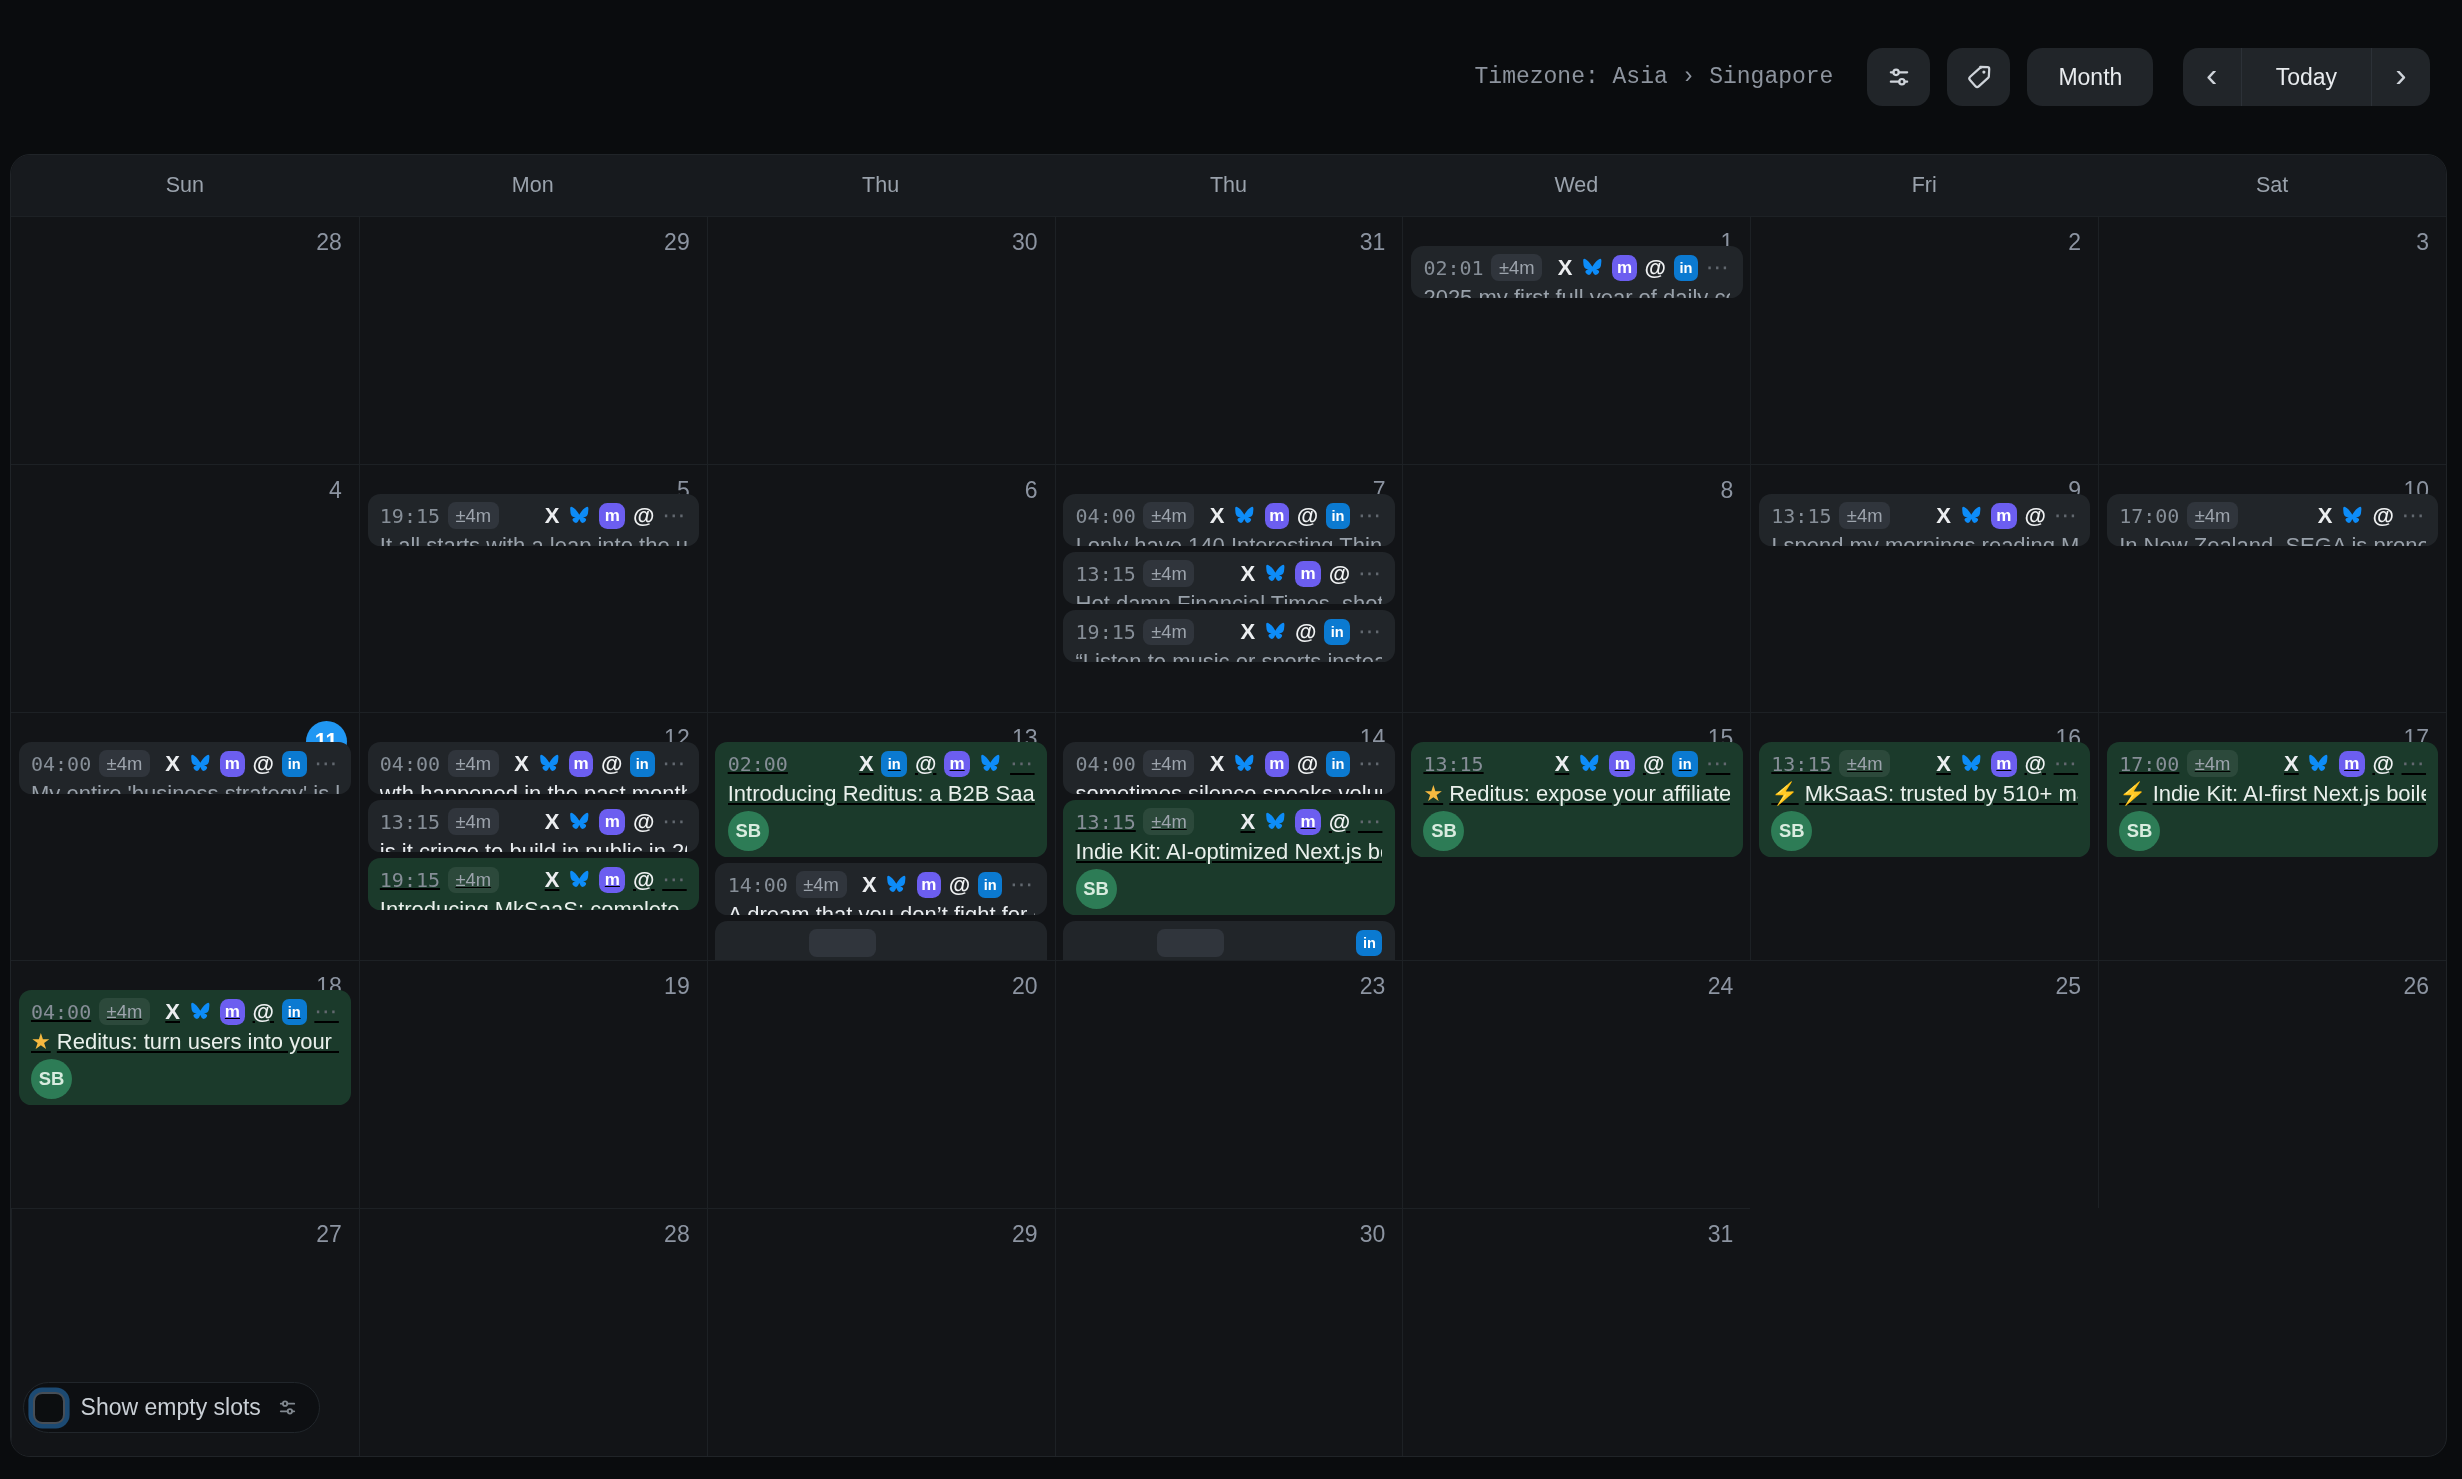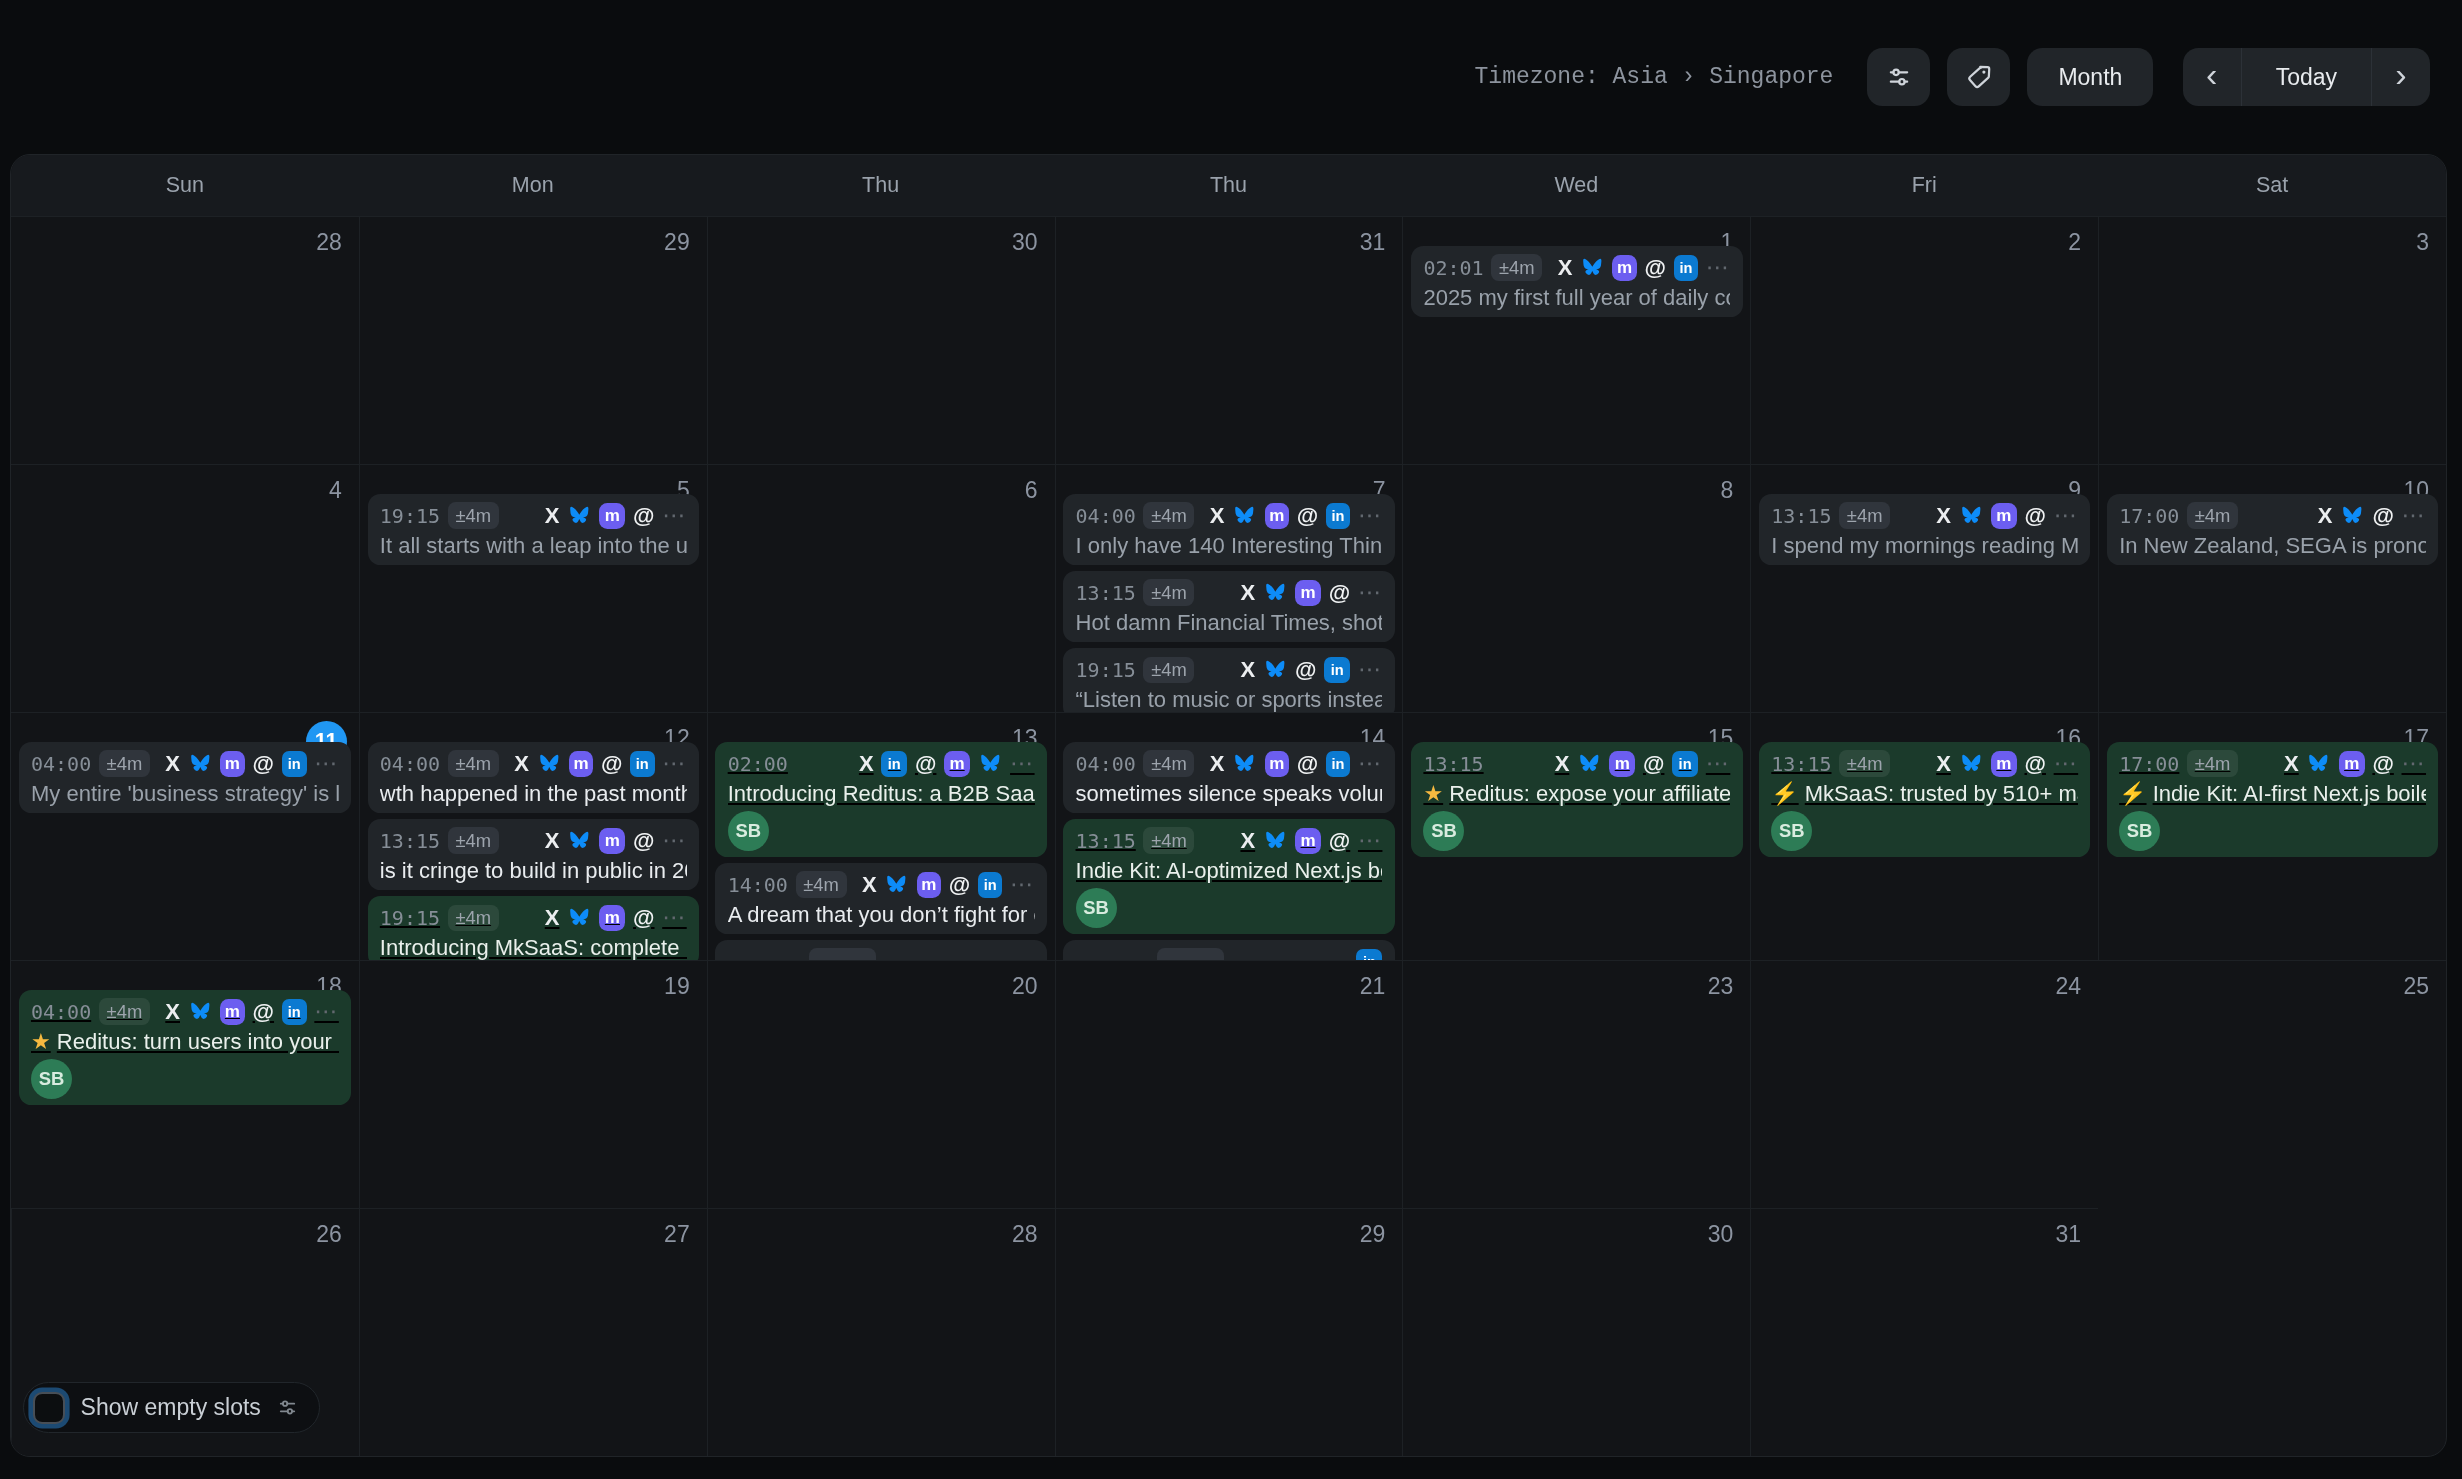--- a/index.html
+++ b/index.html
@@ -30,21 +30,21 @@
     justify-content:center;}
   .cell{position:relative;border-top:1.5px solid #1d2125;overflow:hidden;background:#121417;}
   .cell.bl{border-left:1.5px solid #1d2125;}
   .date{position:absolute;top:12.3px;right:17px;color:#8c94a1;font-size:23px;}
   .date.today{top:7.7px;right:12.3px;width:41px;height:41px;border-radius:50%;background:#2097f3;
     color:#ffffff;font-weight:bold;font-size:21.5px;display:flex;align-items:center;justify-content:center;}
   .events{position:absolute;left:7.7px;right:7.7px;top:29px;bottom:0;display:flex;flex-direction:column;
     gap:6.1px;overflow:hidden;}
 
   
-  .event{flex:0 0 auto;height:71px;border-radius:12.3px;background:#212529;padding:7.7px 12.3px;
+  .event{flex:0 0 auto;height:52px;border-radius:12.3px;background:#212529;padding:7.7px 12.3px;
     box-sizing:border-box;cursor:pointer;overflow:hidden;}
   .event.tall{height:115px;}
   .event.green{background:#1b3a2b;text-decoration:underline;}
   .erow{display:flex;align-items:center;height:28px;gap:7.7px;}
   .time{font-family:"DejaVu Sans Mono",monospace;font-size:20px;color:#868e97;white-space:nowrap;}
   .badge{background:#30353c;border-radius:7.7px;padding:2.3px 7.7px;font-size:18.4px;color:#9da4ad;
     white-space:nowrap;}
   .green .badge{background:rgba(255,255,255,0.08);}
   .sp{flex:1 1 auto;}
   .ic{display:inline-flex;align-items:center;justify-content:center;line-height:1;}
@@ -560,24 +560,20 @@
         </div>
         <div class="cell bl">
           <span class="date">19</span>
           <div class="events"></div>
         </div>
         <div class="cell bl">
           <span class="date">20</span>
           <div class="events"></div>
         </div>
         <div class="cell bl">
-          <span class="date">21</span>
-          <div class="events"></div>
-        </div>
-        <div class="cell bl">
           <span class="date">23</span>
           <div class="events"></div>
         </div>
         <div class="cell bl">
           <span class="date">24</span>
           <div class="events"></div>
         </div>
         <div class="cell">
           <span class="date">25</span>
           <div class="events"></div>

